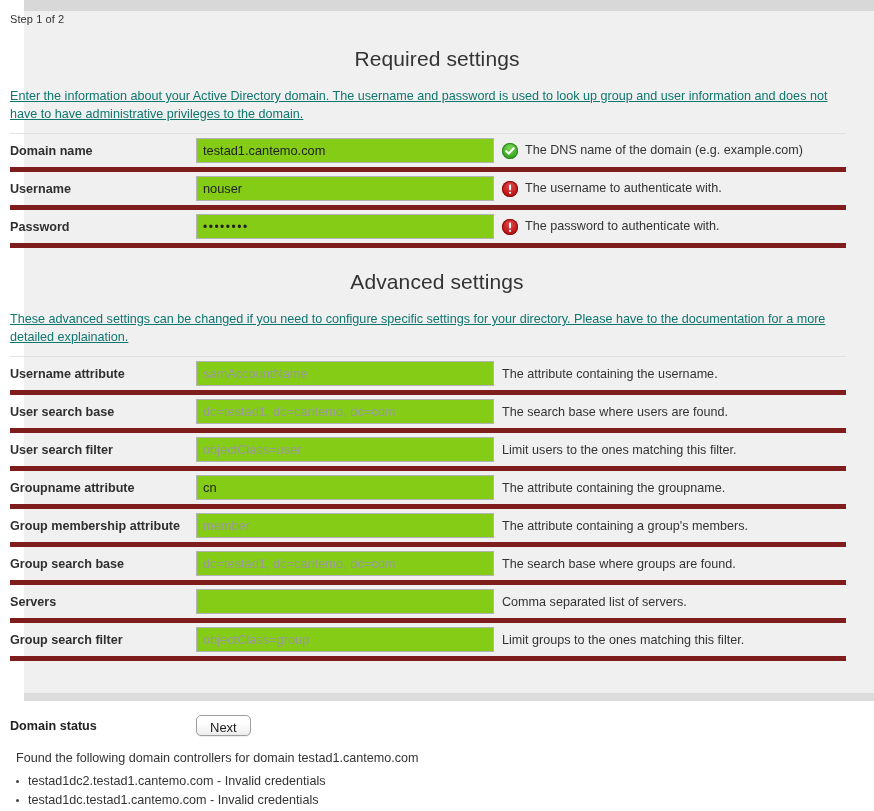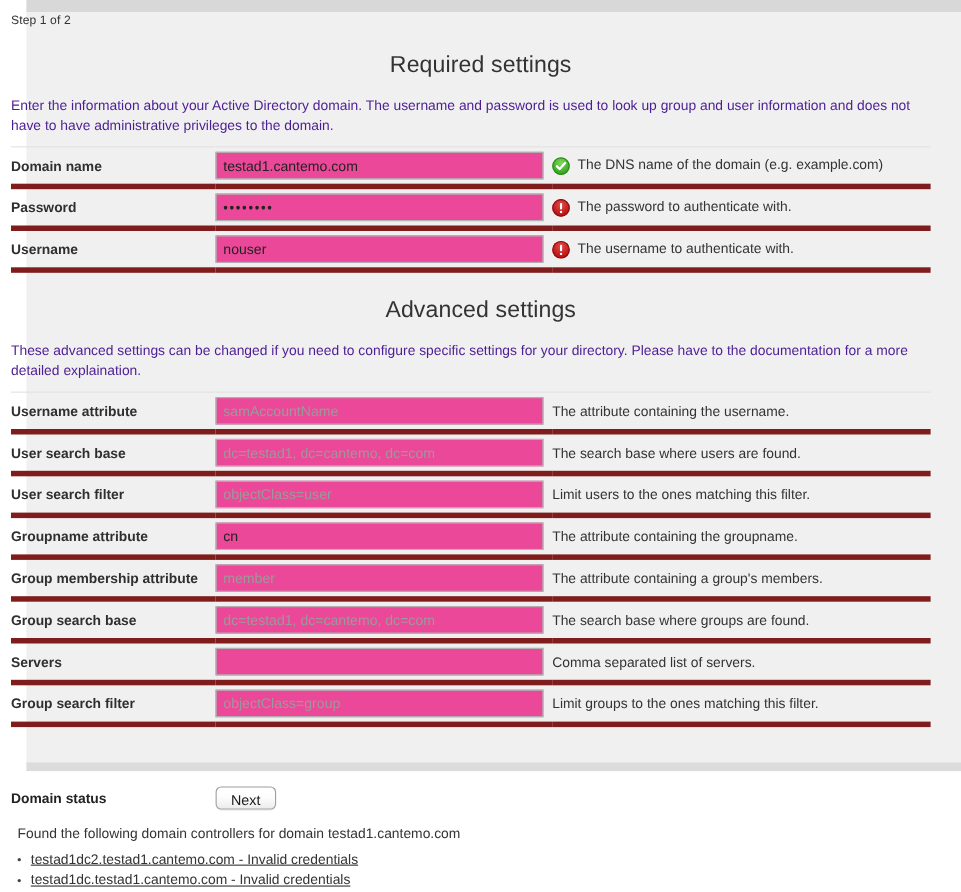--- a/index.html
+++ b/index.html
@@ -71,23 +71,24 @@
     font-weight: normal;
     color: #333333;
     margin: 0 0 10px 0;
     letter-spacing: 0.1px;
     text-align: center;
   }
 
   .section-desc {
     font-size: 12.6px;
     line-height: 18px;
-    color: #4c1d95;
+    color: #0f766e;
     margin: 16px 0 10px 0;
     max-width: 830px;
+    text-decoration: underline;
   }
 
   table.settings {
     width: 836px;
     border-collapse: collapse;
     table-layout: fixed;
   }
   table.settings tr {
     border-bottom: 5px solid #7f1d1d;
   }
@@ -117,21 +118,21 @@
   }
 
   input.text-input {
     box-sizing: border-box;
     width: 298px;
     height: 25px;
     padding: 2px 6px;
     font-family: "Liberation Sans", sans-serif;
     font-size: 12.8px;
     color: #222222;
-    background: #ec4899;
+    background: #84cc16;
     border: 1px solid #b3b3b3;
     border-radius: 0;
     outline: none;
   }
   input.text-input::placeholder {
     color: #9a9a9a;
     opacity: 1;
   }
   input.pwd {
     letter-spacing: 1.5px;
@@ -192,21 +193,20 @@
   }
   .ds-line {
     font-size: 12.6px;
     color: #333333;
     margin: 0 0 7px 6px;
   }
   ul.dc-list {
     list-style: none;
     margin: 0;
     padding: 0;
-    text-decoration: underline;
   }
   ul.dc-list li {
     font-size: 12.6px;
     color: #333333;
     line-height: 19px;
     padding-left: 18px;
     position: relative;
   }
   ul.dc-list li::before {
     content: "";
@@ -243,57 +243,57 @@
             <input class="text-input" type="text" value="testad1.cantemo.com" style="">
           </td>
           <td class="help-cell">
             <span class="help-wrap">
               <span class="status-icon ok">
                 <svg width="16" height="16" viewBox="0 0 16 16">
                     <path d="M4.3 8.2 L6.8 10.6 L11.7 5.2" fill="none" stroke="#ffffff" stroke-width="2.1" stroke-linecap="round" stroke-linejoin="round"></path>
                   </svg>
               </span>
               <span>The DNS name of the domain (e.g. example.com)</span>
+            </span>
+          </td>
+        </tr>
+        <tr>
+          <td class="label-cell">Username</td>
+          <td class="field-cell">
+            <input class="text-input" type="text" value="nouser" style="">
+          </td>
+          <td class="help-cell">
+            <span class="help-wrap">
+              <span class="status-icon err">
+                <svg width="16" height="16" viewBox="0 0 16 16">
+                    <rect x="7.1" y="3.5" width="1.9" height="6" rx="0.9" fill="#ffffff"></rect>
+                    <circle cx="8.05" cy="11.8" r="1.1" fill="#ffffff"></circle>
+                  </svg>
+              </span>
+              <span>The username to authenticate with.</span>
             </span>
           </td>
         </tr>
         <tr>
           <td class="label-cell">Password</td>
           <td class="field-cell">
             <input class="text-input pwd" type="text" value="••••••••" style="">
           </td>
           <td class="help-cell">
             <span class="help-wrap">
               <span class="status-icon err">
                 <svg width="16" height="16" viewBox="0 0 16 16">
                     <rect x="7.1" y="3.5" width="1.9" height="6" rx="0.9" fill="#ffffff"></rect>
                     <circle cx="8.05" cy="11.8" r="1.1" fill="#ffffff"></circle>
                   </svg>
               </span>
               <span>The password to authenticate with.</span>
             </span>
           </td>
         </tr>
-        <tr>
-          <td class="label-cell">Username</td>
-          <td class="field-cell">
-            <input class="text-input" type="text" value="nouser" style="">
-          </td>
-          <td class="help-cell">
-            <span class="help-wrap">
-              <span class="status-icon err">
-                <svg width="16" height="16" viewBox="0 0 16 16">
-                    <rect x="7.1" y="3.5" width="1.9" height="6" rx="0.9" fill="#ffffff"></rect>
-                    <circle cx="8.05" cy="11.8" r="1.1" fill="#ffffff"></circle>
-                  </svg>
-              </span>
-              <span>The username to authenticate with.</span>
-            </span>
-          </td>
-        </tr>
       </tbody>
     </table>
 
     <h2 class="section-title" style="margin-top:22px;">Advanced settings</h2>
     <p class="section-desc">These advanced settings can be changed if you need to configure specific settings for your directory. Please have to the documentation for a more detailed explaination.</p>
 
     <table class="settings">
       <tbody>
         <tr>
           <td class="label-cell">Username attribute</td>

